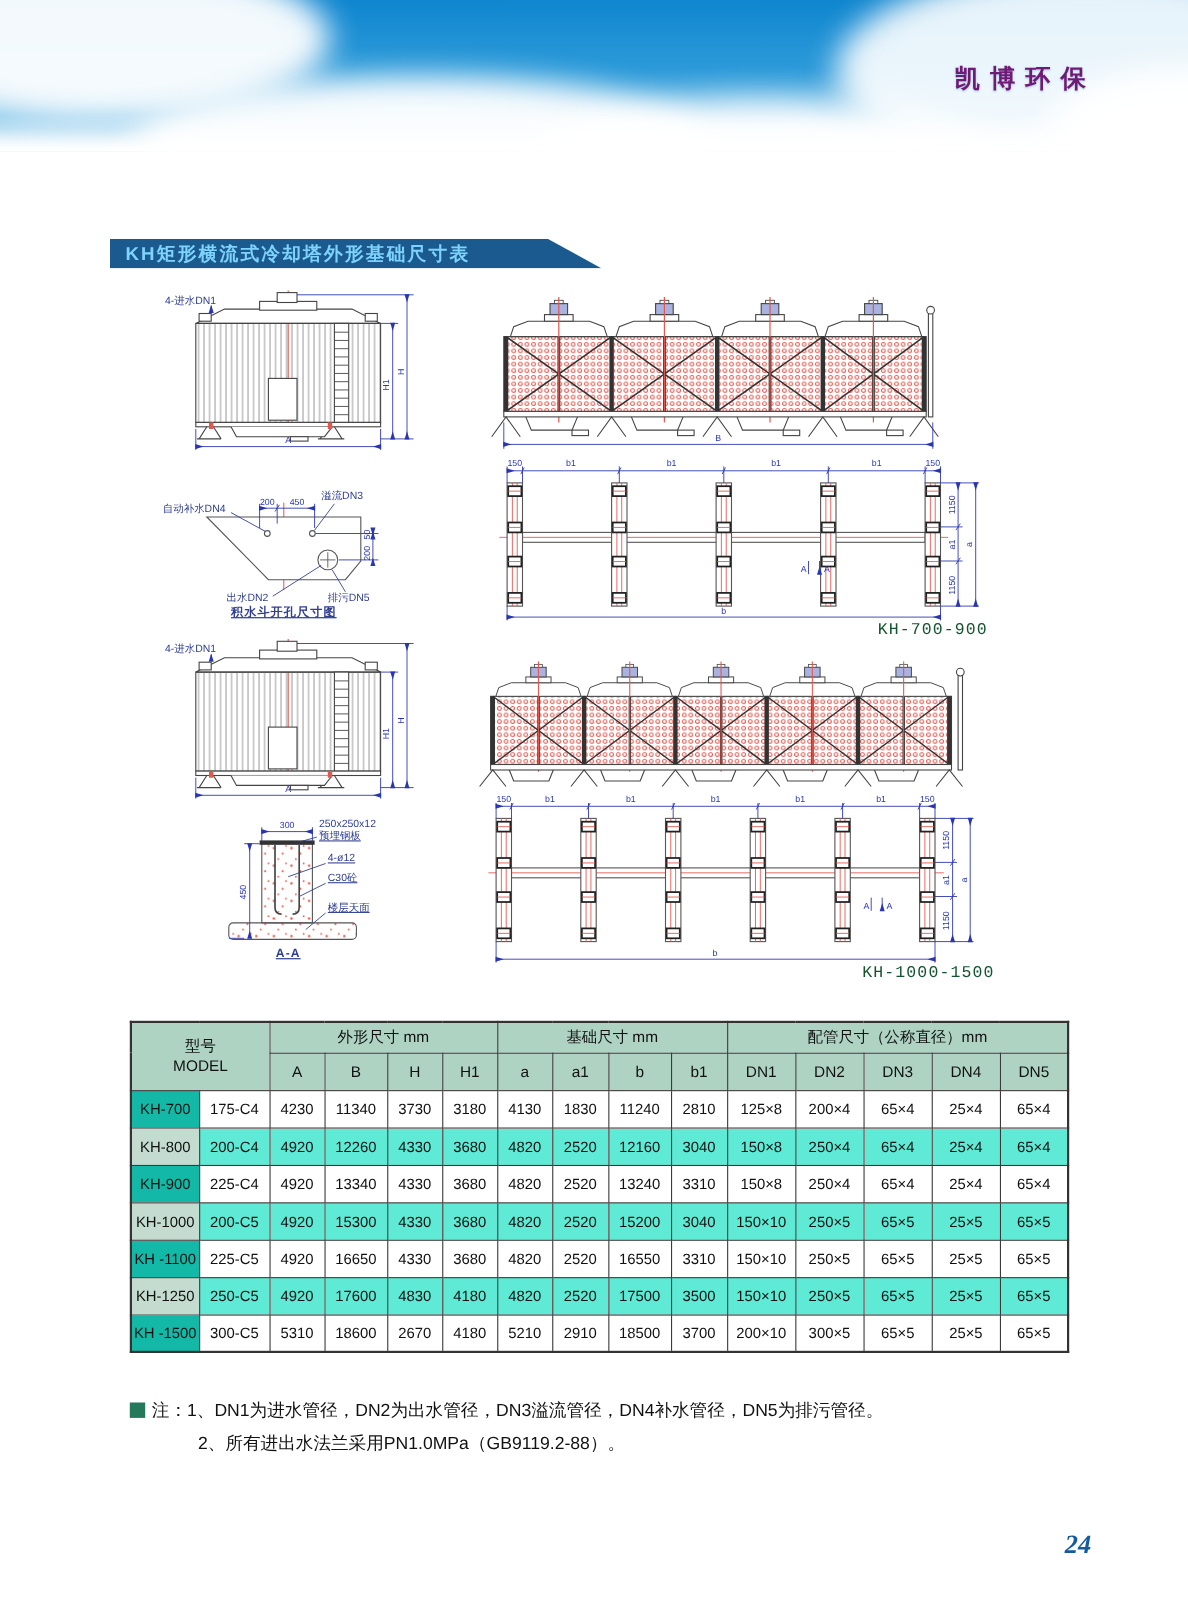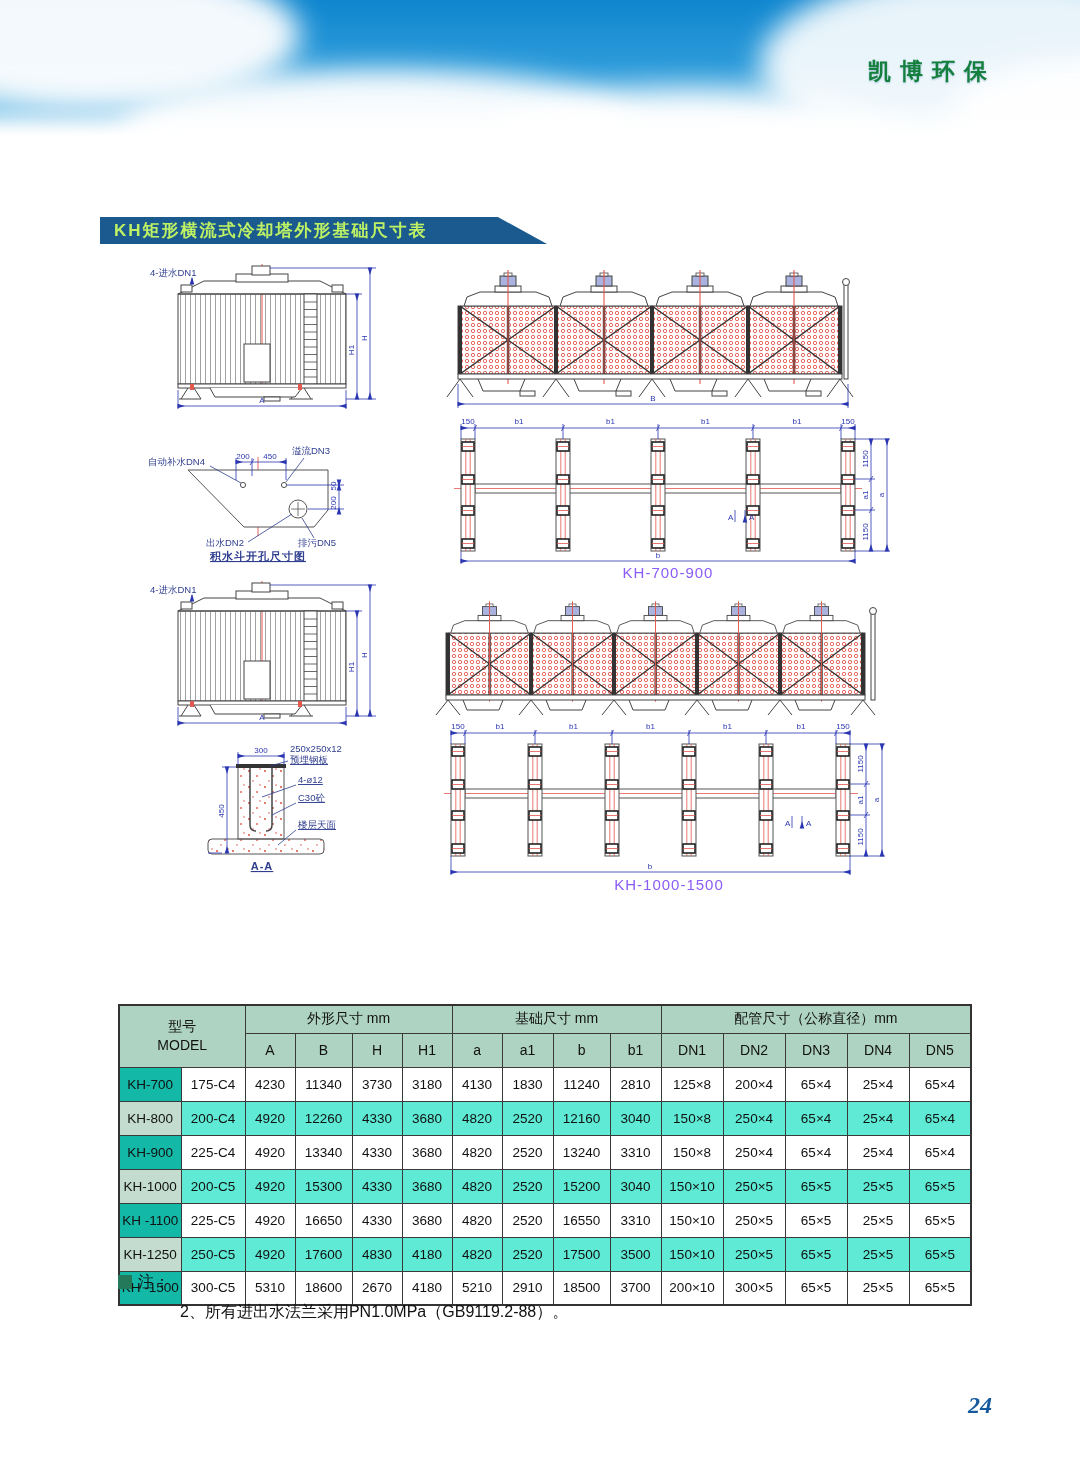--- a/index.html
+++ b/index.html
@@ -10,39 +10,39 @@
   .banner { position:absolute; left:0; top:0; width:1080px; height:138px;
     background:linear-gradient(180deg,#0f86cf 0%, #2c9ad9 45%, #7fc4e9 85%, #d9eef9 100%); overflow:hidden; }
   .cloud { position:absolute; background:#fff; border-radius:50%; filter:blur(14px); opacity:.95; }
   .cloud.c1 { left:-120px; top:-40px; width:420px; height:150px; }
   .cloud.c2 { left:120px; top:70px; width:520px; height:120px; }
   .cloud.c3 { left:480px; top:90px; width:420px; height:110px; }
   .cloud.c4 { left:760px; top:-30px; width:460px; height:190px; opacity:.9; }
   .cloud.c5 { left:950px; top:60px; width:260px; height:120px; }
   .banner-fade { position:absolute; left:0; bottom:0; width:100%; height:34px;
     background:linear-gradient(180deg, rgba(255,255,255,0) 0%, #fff 95%); }
-  .brand { position:absolute; top:56px; right:84px; color:#15803d; font-size:23px; font-weight:bold;
+  .brand { position:absolute; top:56px; right:84px; color:#701a75; font-size:23px; font-weight:bold;
     letter-spacing:9px; text-shadow:0 1px 2px rgba(30,100,160,.35);margin-left:18px; }
 
   
   .titlebar { position:absolute; left:100px; top:217px; width:447px; height:27px; background:#1a5a8e;
-    clip-path:polygon(0 0, 89% 0, 100% 100%, 0 100%); color:#bef264; font-size:17px; font-weight:bold;
+    clip-path:polygon(0 0, 89% 0, 100% 100%, 0 100%); color:#7dd3fc; font-size:17px; font-weight:bold;
     line-height:27px; padding-left:14px; letter-spacing:2px; }
 
   
   svg { position:absolute; overflow:visible; }
   svg text { font-family:"Liberation Sans", sans-serif; }
   .dwg-label { fill:#2f3e8f; font-size:9.5px; }
   .dim-txt { fill:#2a36b1; font-size:8px; }
   .cap-txt { fill:#2f3e8f; font-size:11px; font-weight:bold; letter-spacing:1px; }
-  .plan-caption { position:absolute; text-align:center; color:#8b5cf6; font-size:15px; letter-spacing:1px; }
+  .plan-caption { position:absolute; text-align:right; color:#14532d; font-size:15px; letter-spacing:1px;font-family:Liberation Mono, monospace; }
   .u { text-decoration:underline; }
 
   
-  table.spec { position:absolute; left:118px; top:1004px; width:796px; border-collapse:collapse;
+  table.spec { position:absolute; left:118px; top:928px; width:796px; border-collapse:collapse;
     table-layout:fixed; border:2px solid #333; }
   table.spec th, table.spec td { border:1px solid #3a3a3a; text-align:center; vertical-align:middle;
     color:#111; overflow:hidden; }
   table.spec th { background:#aed3c2; font-weight:normal; font-size:14px; }
   table.spec tr.h1 th { height:28px; }
   table.spec tr.h2 th { height:34px; font-size:14px; }
   table.spec td { height:34px; font-size:13.5px; background:#fff; }
   table.spec td.modelcol { background:#14b8a6; }
   table.spec tr.stripe td { background:#5eead4; }
   table.spec tr.stripe td.modelcol { background:#c3dccf;margin-top:10px; }
@@ -539,19 +539,20 @@
           <td>25×5</td>
           <td>65×5</td>
         </tr>
       </tbody>
   </table>
 
   <div class="notes">
     <div class="note-line1">
       <span class="bullet"></span>
       <span class="note-label">注：</span>
+      <span>1、DN1为进水管径，DN2为出水管径，DN3溢流管径，DN4补水管径，DN5为排污管径。</span>
     </div>
     <div class="note-line2">2、所有进出水法兰采用PN1.0MPa（GB9119.2-88）。</div>
   </div>
 
   <div class="pagenum">24</div>
 
 </div>
 
 </body></html>

